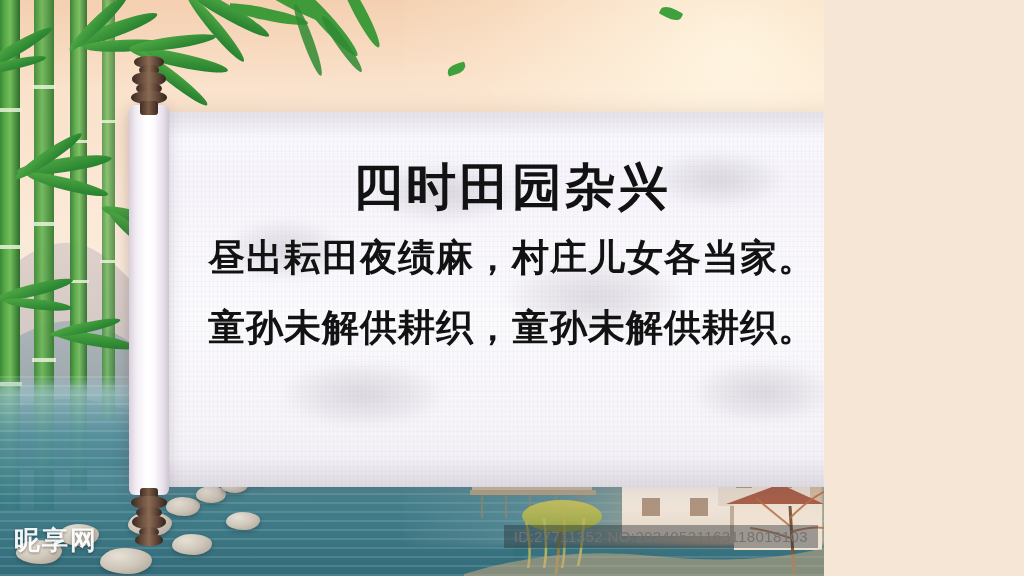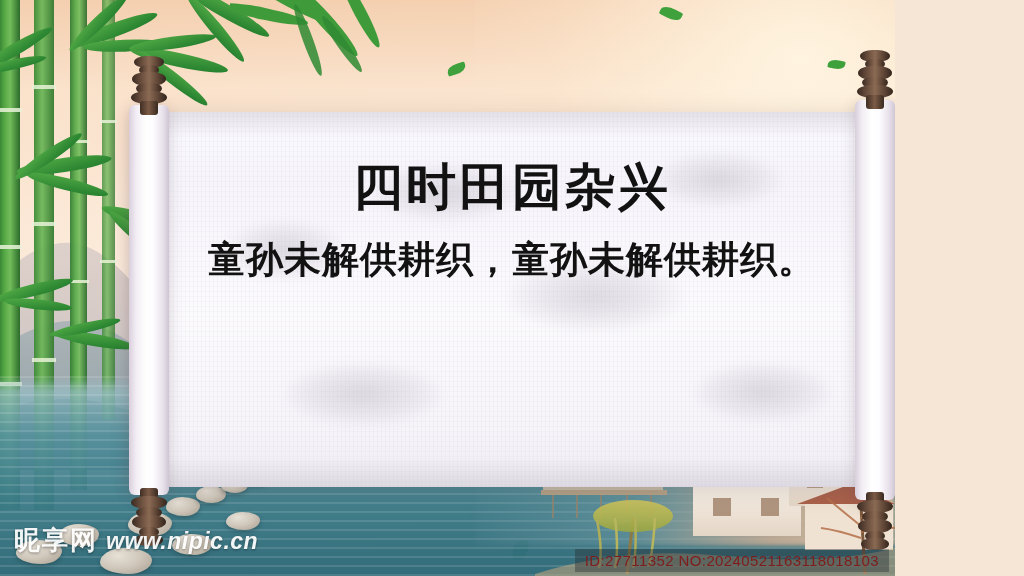--- a/index.html
+++ b/index.html
@@ -4,21 +4,21 @@
 <style>
   * { margin:0; padding:0; box-sizing:border-box; }
   html,body { width:1024px; height:576px; overflow:hidden; }
   body {
     font-family:"Liberation Sans","DejaVu Sans",sans-serif;
     background:#f6e6d6;
   }
 
   #stage {
     position:relative;
-    width:895px; height:576px;
+    width:824px; height:576px;
     overflow:hidden;
   }
 
   
   .bg-base{
     position:absolute; inset:0;
     background:
       linear-gradient(170deg,#f9ddc4 0%,#fbe7d4 28%,#fdf0e4 52%,#fbe9da 72%,#f6dcc8 100%);
   }
   .bg-top-wash{
@@ -159,24 +159,24 @@
     position:absolute; left:14px; bottom:18px;
     display:flex; align-items:baseline; gap:8px;
     font-weight:700; color:#ffffff;
     text-shadow:0 1px 3px rgba(0,0,0,.45);
     opacity:.93;
   }
   .wm-cn{ font-size:26px; letter-spacing:2px; font-family:Liberation Mono, monospace; }
   .wm-url{ font-size:23px; font-style:italic; letter-spacing:.5px; }
 
   .wm-id{
-    position:absolute; right:6px; bottom:4px;
+    position:absolute; right:6px; bottom:28px;
     padding:3px 10px;
     background:rgba(40,48,52,.42);
-    color:#7f1d1d; font-size:15px; letter-spacing:.4px;
+    color:#737373; font-size:15px; letter-spacing:.4px;
     white-space:nowrap;
   }
 </style>
 </head>
 <body>
 
 <div id="stage">
 
   <div class="bg-base"></div>
   <div class="bg-top-wash"></div>
@@ -407,20 +407,21 @@
     <div class="smudge" style="left:92px;top:108px;width:120px;height:60px;"></div>
     <div class="smudge" style="left:238px;top:52px;width:150px;height:58px;"></div>
     <div class="smudge" style="left:372px;top:150px;width:180px;height:70px;"></div>
     <div class="smudge" style="left:520px;top:40px;width:130px;height:55px;"></div>
     <div class="smudge" style="left:150px;top:250px;width:160px;height:64px;"></div>
     <div class="smudge" style="left:560px;top:250px;width:140px;height:60px;"></div>
   </div>
 
   <div class="poem-block">
     <div class="poem-title">四时田园杂兴</div>
+    <div class="poem-line">昼出耘田夜绩麻，村庄儿女各当家。</div>
     <div class="poem-line second">童孙未解供耕织，童孙未解供耕织。</div>
   </div>
 
   <div class="roller left"></div>
   <div class="roller right"></div>
 
   <div class="finial" style="left:123px;top:56px;height:56px;">
     <div class="fin-disc" style="top:0;width:30px;height:12px;"></div>
     <div class="fin-disc" style="top:9px;width:20px;height:10px;"></div>
     <div class="fin-disc" style="top:16px;width:34px;height:14px;"></div>
@@ -451,18 +452,17 @@
     <div class="fin-stem" style="top:0;width:18px;height:12px;"></div>
     <div class="fin-disc" style="top:8px;width:36px;height:13px;"></div>
     <div class="fin-disc" style="top:19px;width:26px;height:11px;"></div>
     <div class="fin-disc" style="top:27px;width:34px;height:14px;"></div>
     <div class="fin-disc" style="top:39px;width:20px;height:10px;"></div>
     <div class="fin-disc" style="top:46px;width:28px;height:12px;"></div>
   </div>
 
   <div class="wm-logo">
     <span class="wm-cn">昵享网</span>
-    <span class="wm-url">www.nipic.cn</span>
   </div>
 
   <div class="wm-id">ID:27711352 NO:20240521163118018103</div>
 
 </div>
 
 </body></html>

